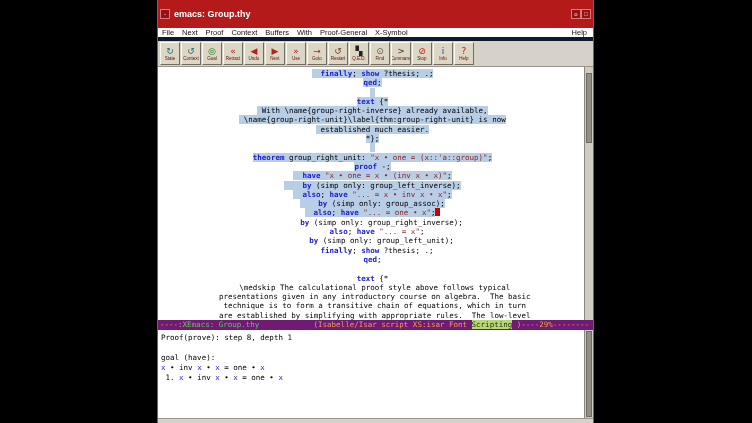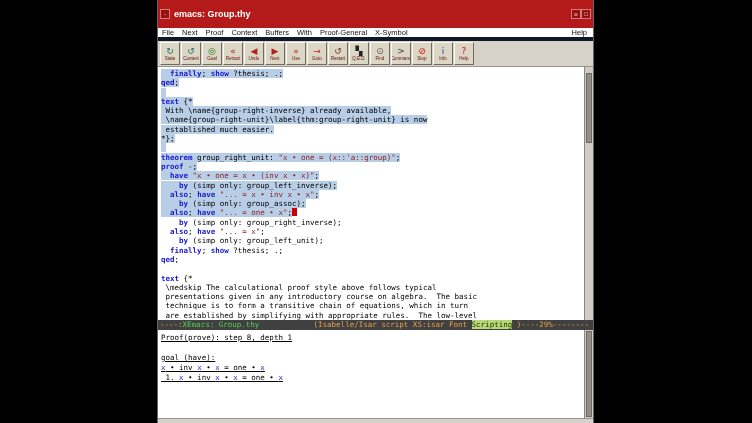--- a/index.html
+++ b/index.html
@@ -25,37 +25,37 @@
 
   .toolbar { height:26px; background:#d6d2ca; border-bottom:1px solid #9a968e;
              display:flex; align-items:center; padding:1px 2px; gap:1px; flex:0 0 auto; }
   .tool-btn { width:20px; height:23px; background:#dcd6c4;
               border:1px solid; border-color:#fbf8f0 #6f6b63 #6f6b63 #fbf8f0;
               display:flex; flex-direction:column; align-items:center; justify-content:center;
               overflow:hidden; }
   .tool-glyph { font-size:9px; line-height:10px; font-family:"DejaVu Sans",sans-serif; }
   .tool-label { font:4.5px/5px "Liberation Sans",sans-serif; color:#5a1010; white-space:nowrap; }
 
-  .editor { flex:1 1 auto; background:#fff; display:flex; overflow:hidden; }
+  .editor { flex:1 1 auto; background:#fff; display:flex; overflow:hidden;text-align:center; }
   .code { flex:1; padding:2px 0 0 3px; white-space:pre; overflow:hidden; }
   .code-line { height:9.3px; font-size:7.5px; line-height:9.3px; white-space:pre; }
-  .goals-line { height:10px; font-size:7.5px; line-height:10px; white-space:pre;text-decoration:underline; }
+  .goals-line { height:10px; font-size:7.5px; line-height:10px; white-space:pre; }
   .locked { background:#b8cde6; }
   .seg-p { color:#000; }
   .seg-k { color:#1a1acd; font-weight:bold; }
   .seg-s { color:#8b2323; }
   .seg-v { color:#2222cc; }
   .cursor { display:inline-block; width:5px; height:8px; background:#cc0000; vertical-align:-1px; }
 
   .vscroll { width:9px; flex:0 0 auto; background:#d0ccc4; border-left:1px solid #8a867e; position:relative; }
   .vscroll .thumb { position:absolute; left:1px; right:1px; background:#938f87; border:1px solid #6f6b63; }
   .thumb-editor { top:6px; height:70px; }
   .thumb-goals { top:1px; bottom:1px; }
 
-  .modeline { height:10px; background:#404040; flex:0 0 auto; white-space:pre;
+  .modeline { height:10px; background:#701a75; flex:0 0 auto; white-space:pre;
               font-size:7.5px; line-height:10px; padding-left:2px; overflow:hidden; }
   .ml-orange { color:#e8a048; }
   .ml-green  { color:#50d050; }
   .ml-dash   { color:#e8a048; }
   .ml-hl     { background:#b8d878; color:#1a3300; }
 
   .goals { height:88px; flex:0 0 auto; background:#fff; display:flex; overflow:hidden; }
   .goals-code { flex:1; padding:3px 0 0 3px; white-space:pre; overflow:hidden; }
 
   .minibuffer { flex:0 0 5px; background:#d6d2ca; border-top:1px solid #9a968e; }

